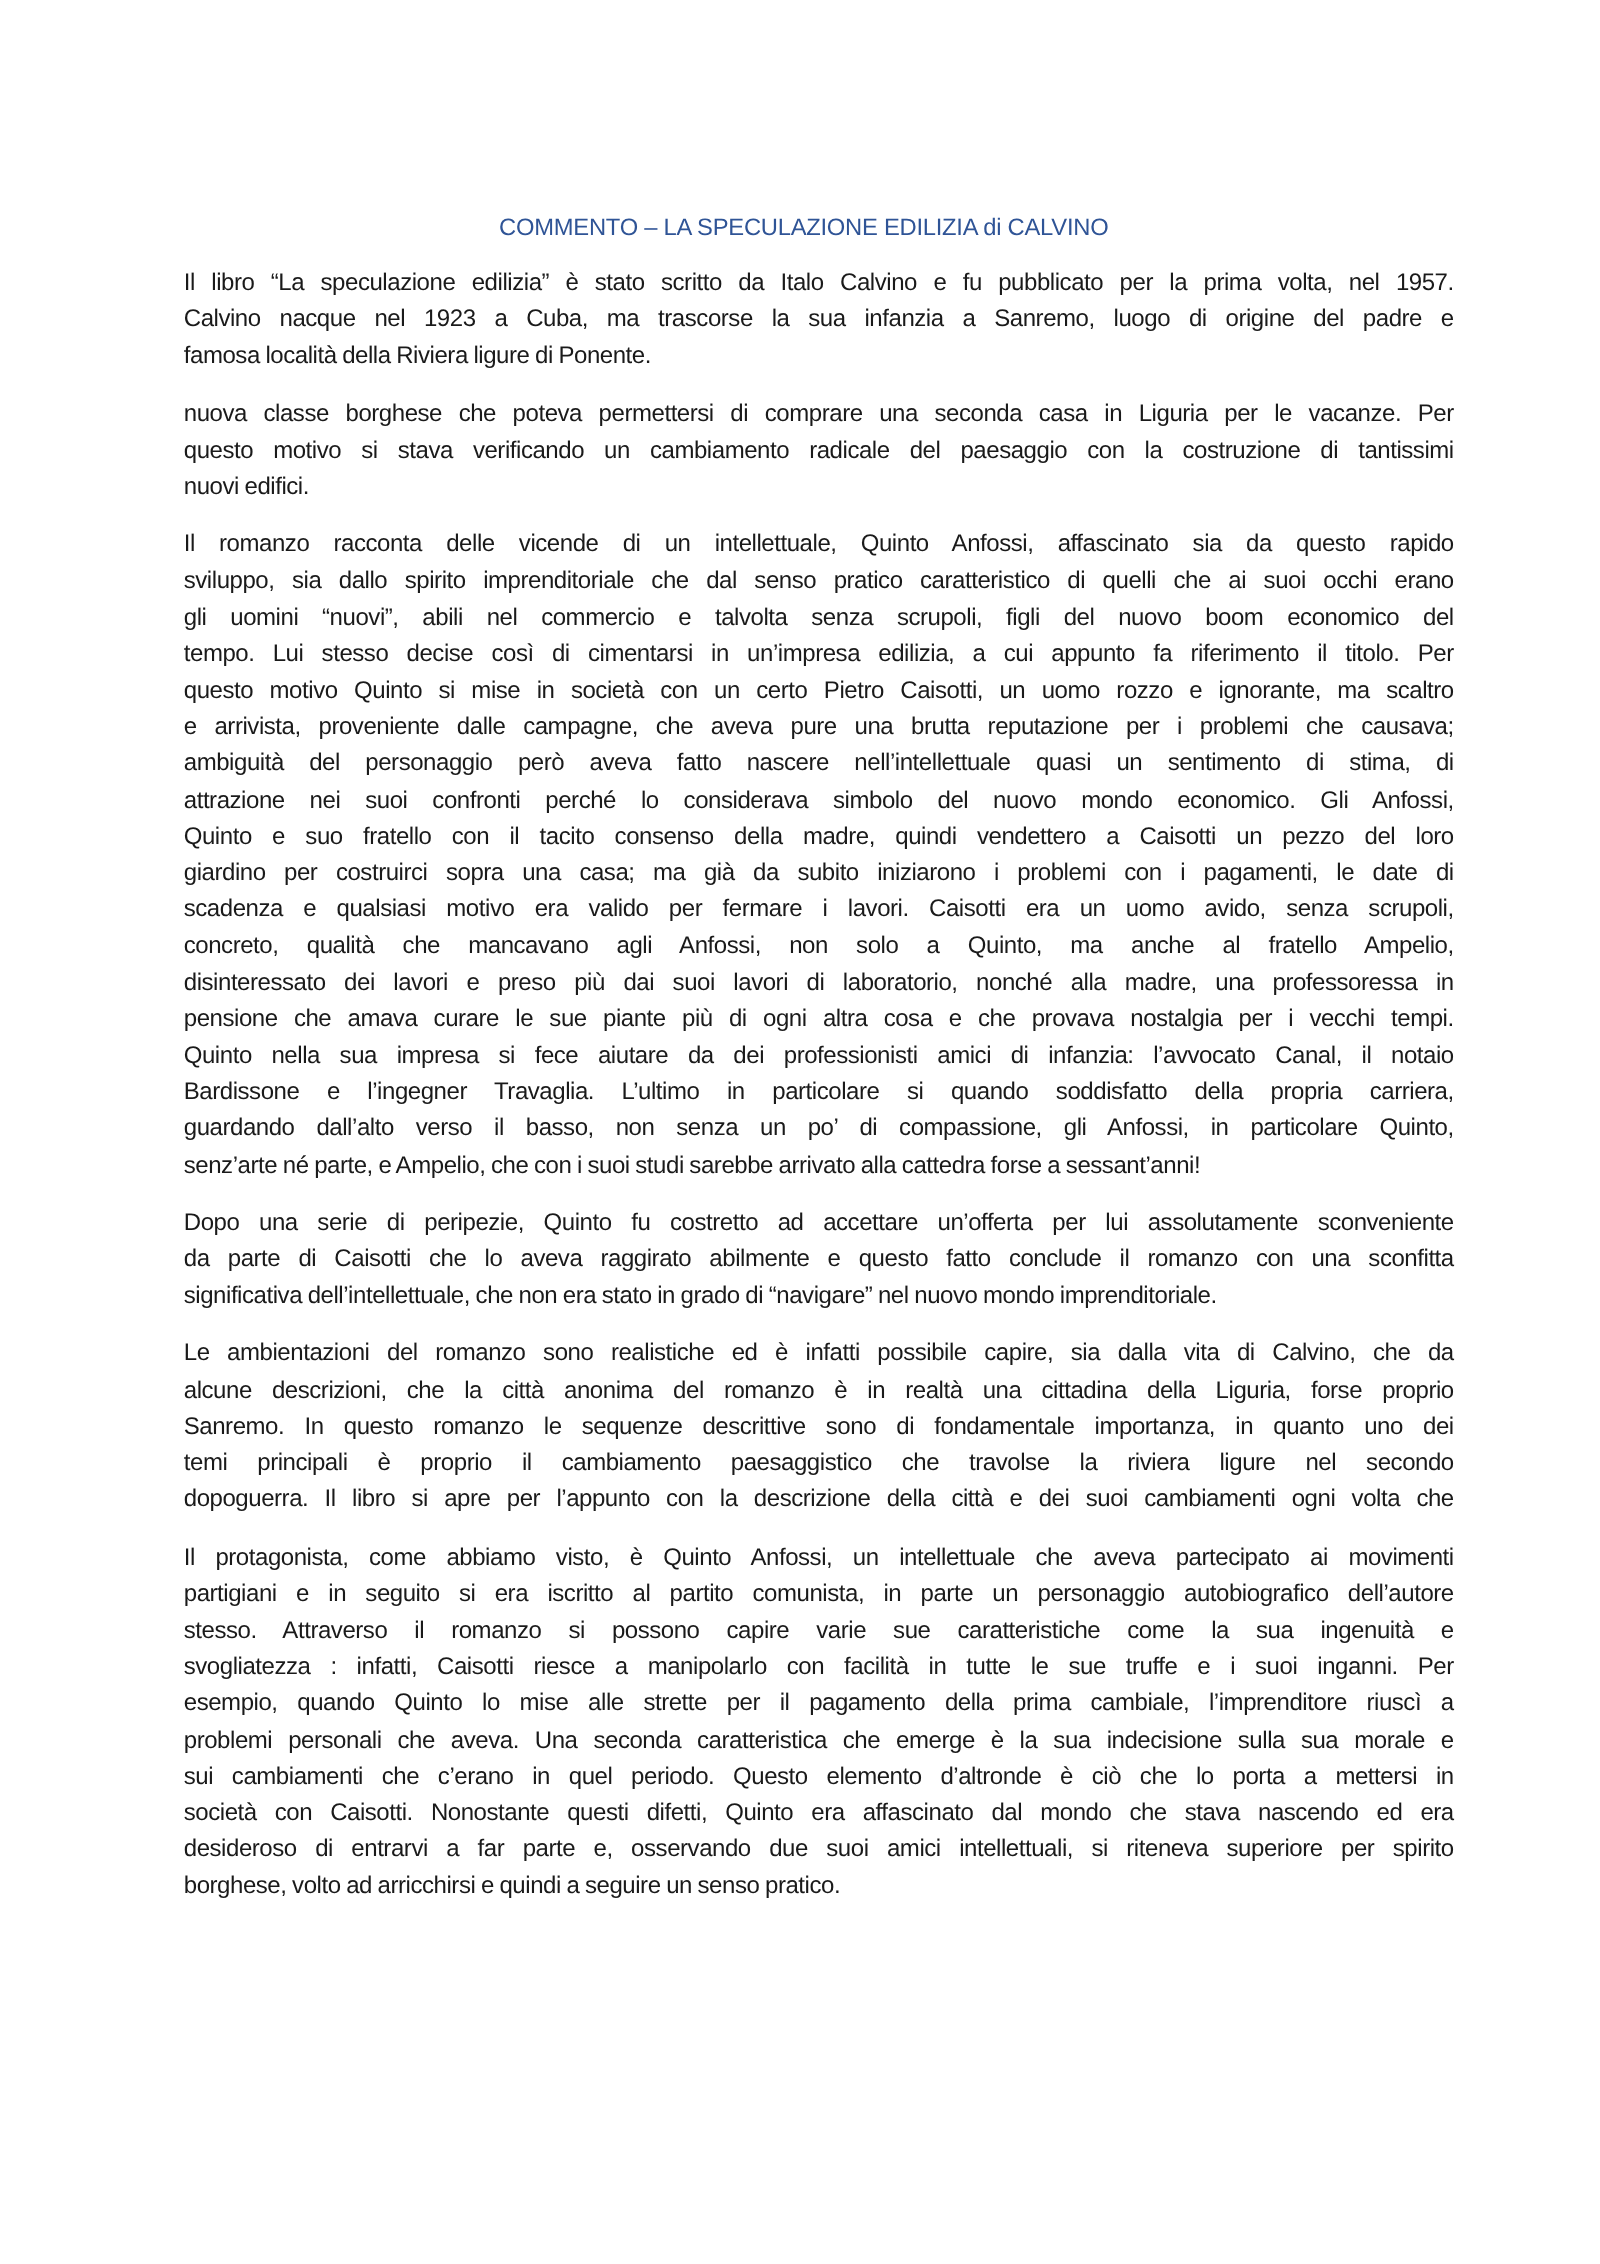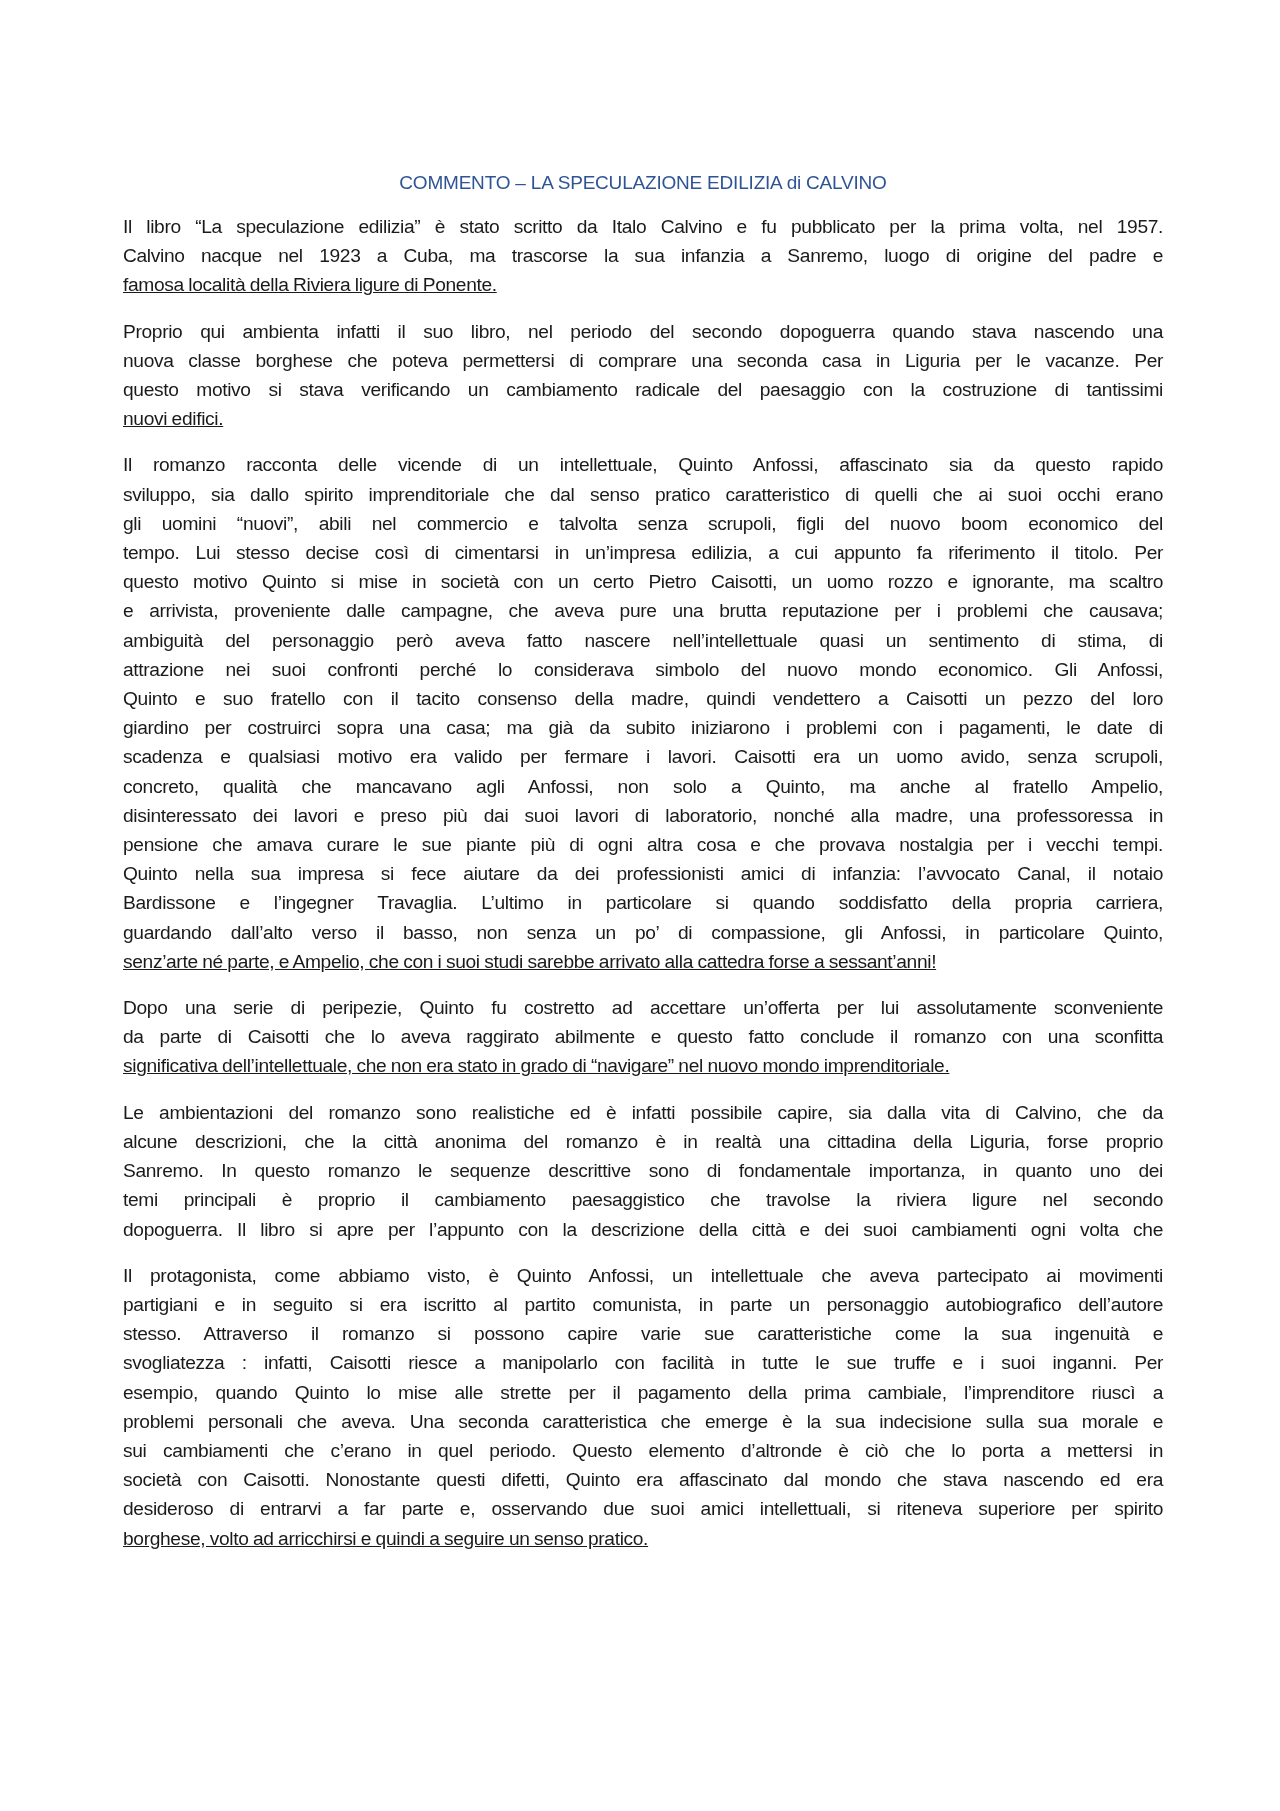--- a/index.html
+++ b/index.html
@@ -44,40 +44,39 @@
       line-height: 29.2px;
       text-align: justify;
       letter-spacing: -0.35px;
       word-spacing: -0.5px;
     }
     .line {
       display: block;
       text-align: justify;
       text-align-last: justify;
       white-space: nowrap;
+      margin-left: 24px;
     }
     .line.last {
       text-align-last: left;
-      text-decoration: underline;
     }
   </style>
 </head>
 <body>
 
 <div class="page">
   <div class="content">
     <h1 class="title">COMMENTO – LA SPECULAZIONE EDILIZIA di CALVINO</h1>
     <div id="paragraphs">
         <p class="para">
           <span class="line">Il libro “La speculazione edilizia” è stato scritto da Italo Calvino e fu pubblicato per la prima volta, nel 1957.</span>
           <span class="line">Calvino nacque nel 1923 a Cuba, ma trascorse la sua infanzia a Sanremo, luogo di origine del padre e</span>
           <span class="line last">famosa località della Riviera ligure di Ponente.</span>
         </p>
         <p class="para">
-          <span class="line">Proprio qui ambienta infatti il suo libro, nel periodo del secondo dopoguerra quando stava nascendo una</span>
           <span class="line">nuova classe borghese che poteva permettersi di comprare una seconda casa in Liguria per le vacanze. Per</span>
           <span class="line">questo motivo si stava verificando un cambiamento radicale del paesaggio con la costruzione di tantissimi</span>
           <span class="line last">nuovi edifici.</span>
         </p>
         <p class="para">
           <span class="line">Il romanzo racconta delle vicende di un intellettuale, Quinto Anfossi, affascinato sia da questo rapido</span>
           <span class="line">sviluppo, sia dallo spirito imprenditoriale che dal senso pratico caratteristico di quelli che ai suoi occhi erano</span>
           <span class="line">gli uomini “nuovi”, abili nel commercio e talvolta senza scrupoli,  figli del nuovo boom economico del</span>
           <span class="line">tempo. Lui stesso decise così di cimentarsi in un’impresa edilizia, a cui appunto fa riferimento il titolo. Per</span>
           <span class="line">questo motivo Quinto si mise in società con un certo Pietro Caisotti, un uomo rozzo e ignorante, ma scaltro</span>

